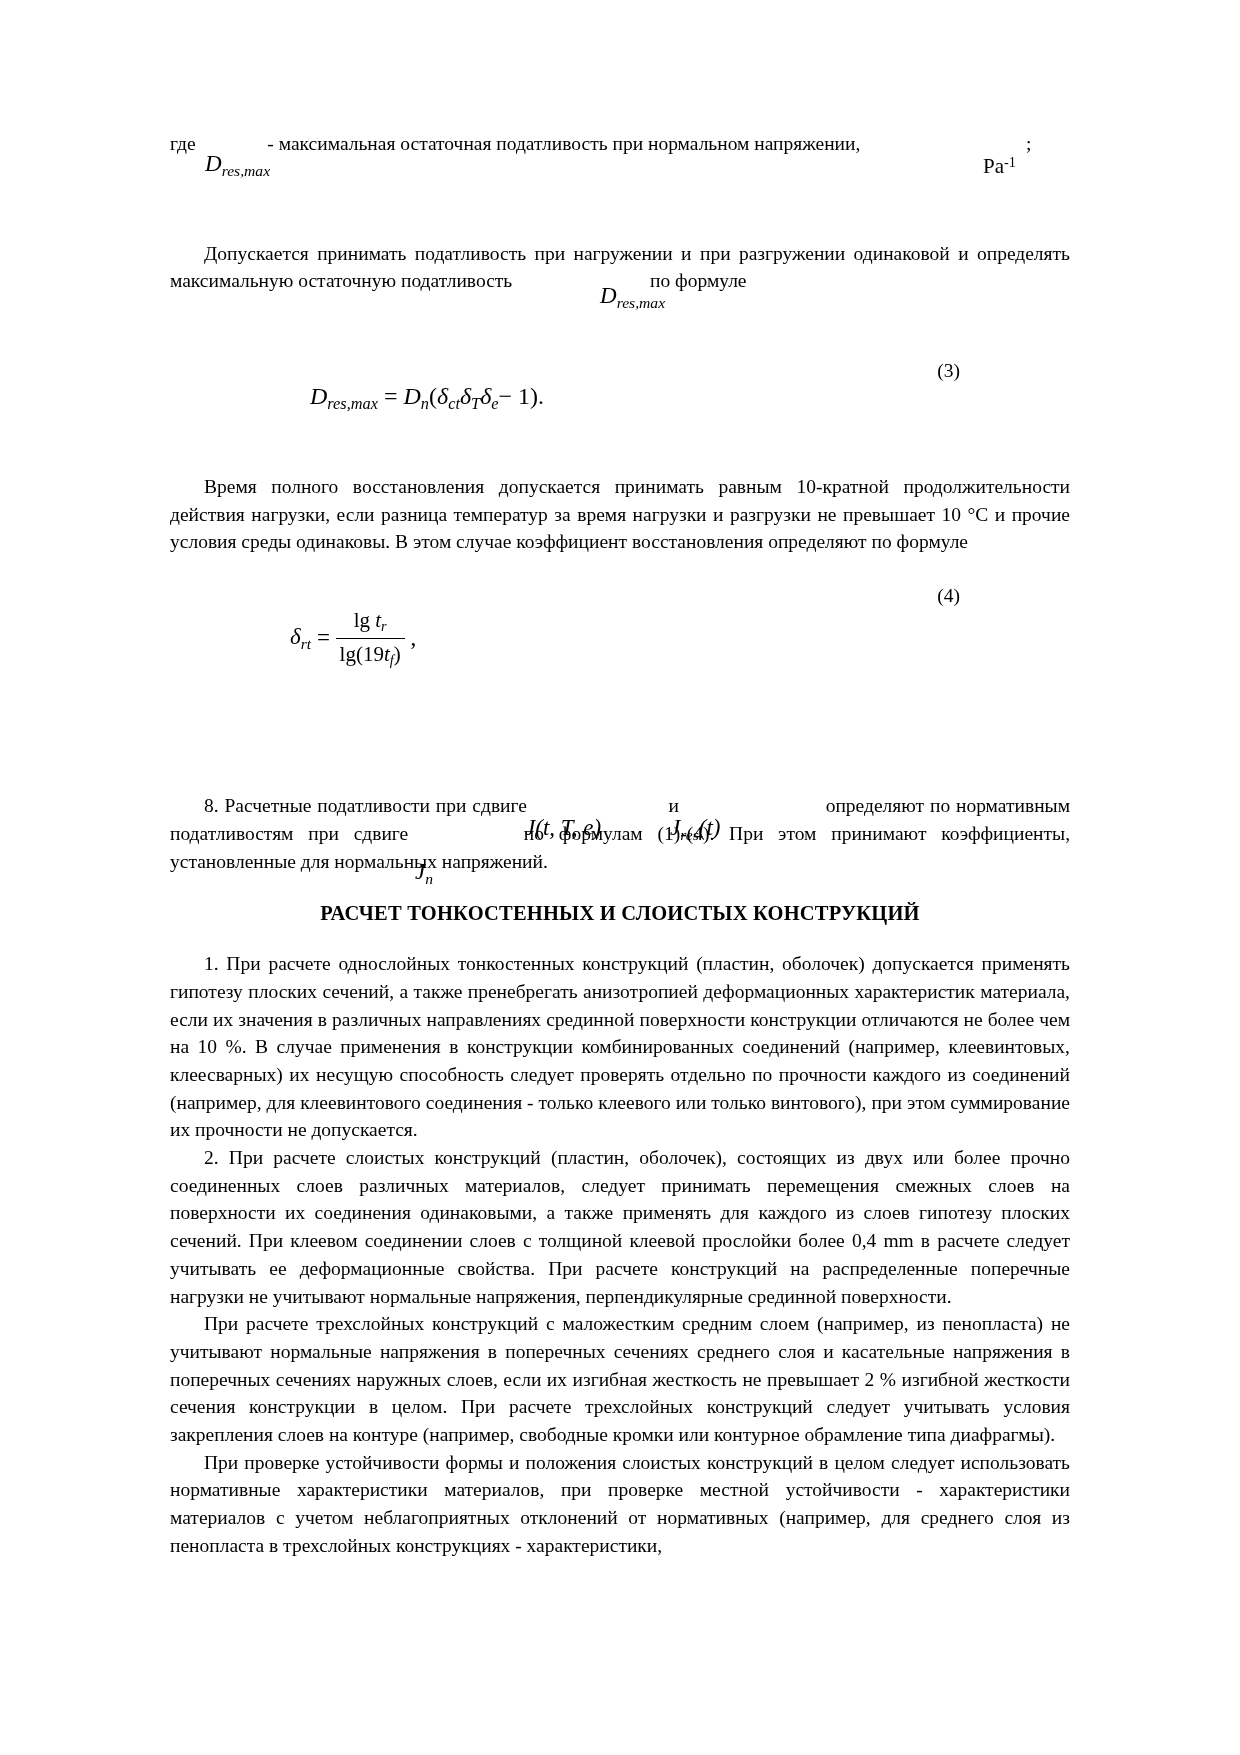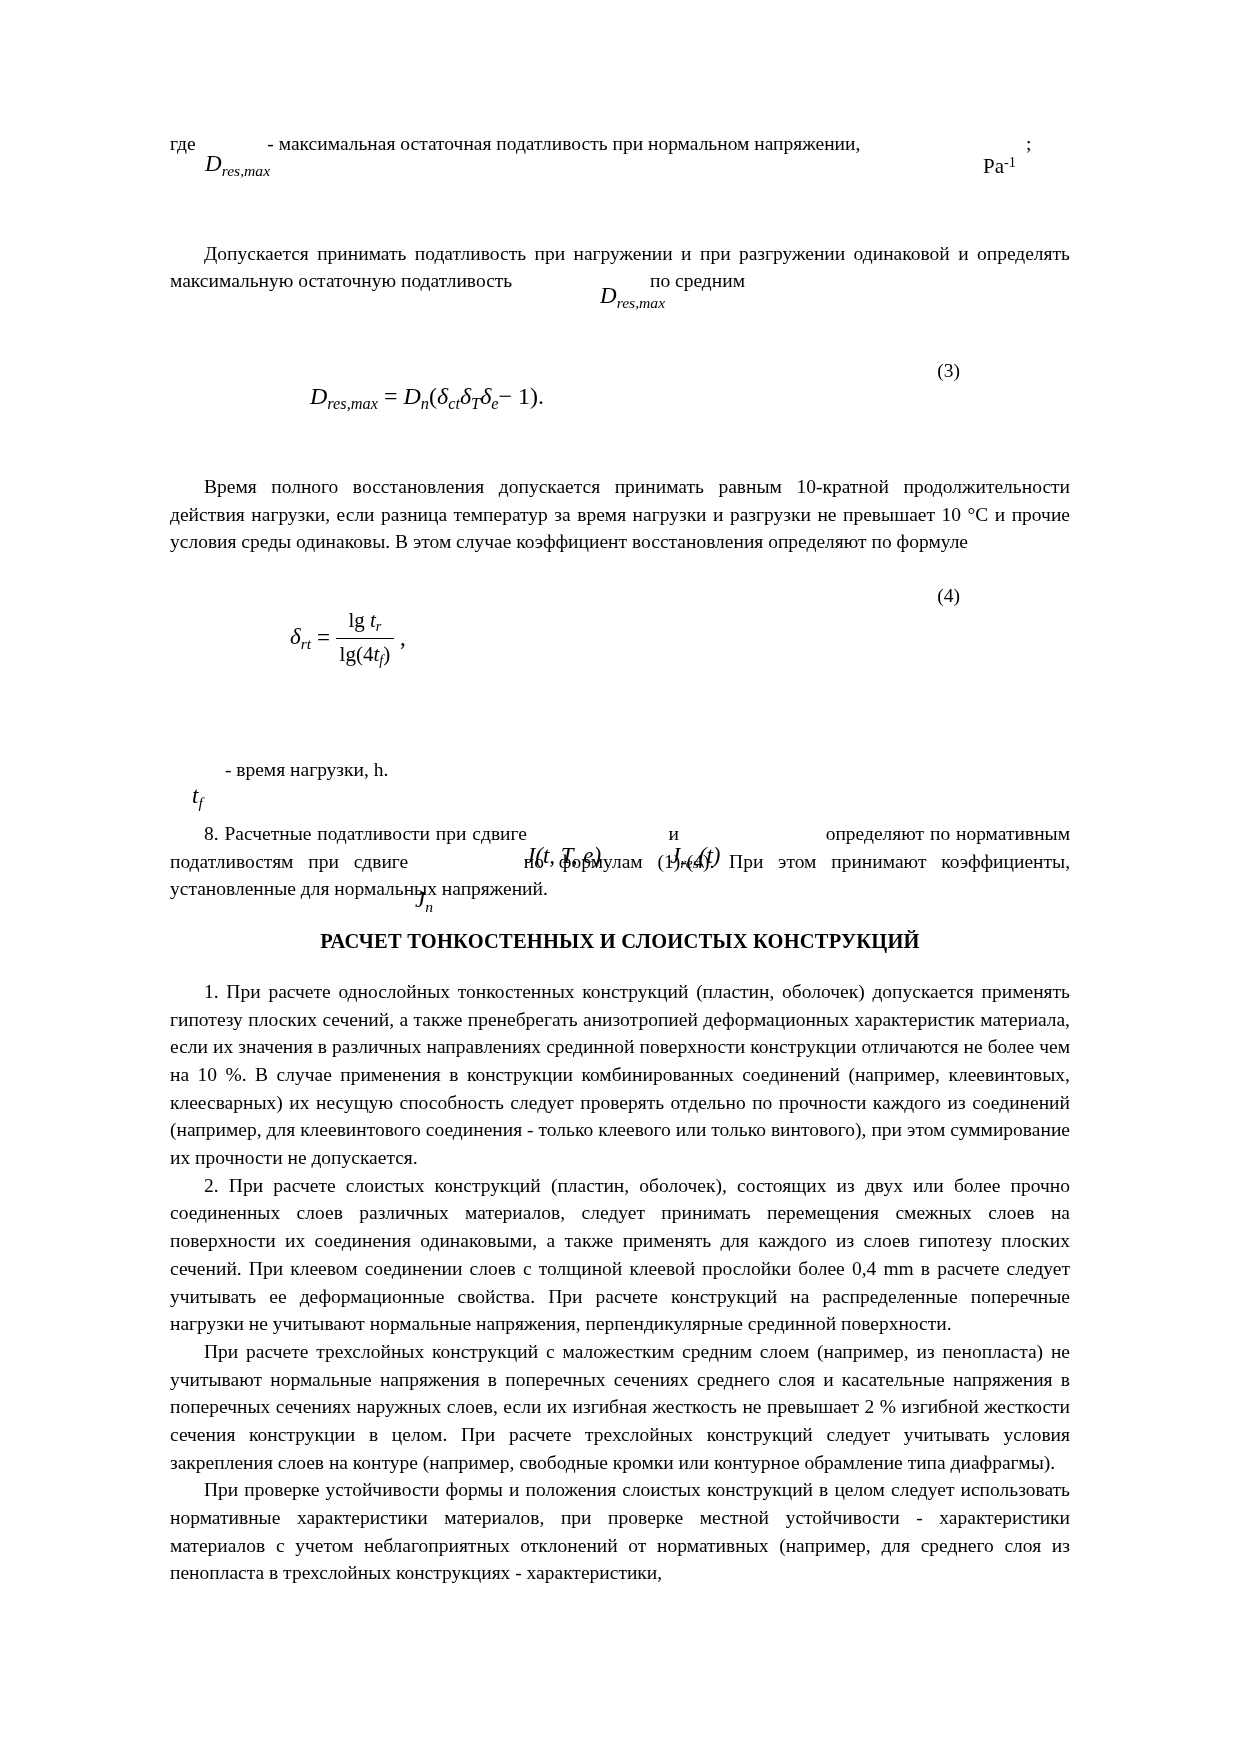--- a/index.html
+++ b/index.html
@@ -113,21 +113,21 @@
 
     <div style="height:40px;"></div>
 
 
     <div style="height:42px;"></div>
 
     <div class="row-line" style="position:relative;">
       <p class="indent" style="text-align:justify;">
         <span>Допускается принимать податливость при нагружении и при разгружении одинаковой и определять максимальную остаточную податливость</span>
         <span style="display:inline-block; width:128px;"></span>
-        <span>по средним</span>
+        <span>по формуле</span>
       </p>
       <span class="math" style="position:absolute; left:430px; top:40px; font-size:23px;">
         <span>D</span><sub class="s">res,max</sub>
       </span>
     </div>
 
     <div style="height:62px;"></div>
 
     <div style="position:relative; height:70px;">
       <div class="eq-num" style="top:0; right:110px;">(3)</div>
@@ -144,38 +144,31 @@
 
     <div style="height:26px;"></div>
 
     <div style="position:relative; height:120px;">
       <div class="eq-num" style="top:0; right:110px;">(4)</div>
       <div style="position:absolute; top:24px; left:120px; font-size:23px; font-style:italic;">
         <span style="vertical-align:middle;"><span>δ</span><sub class="s">rt</sub></span>
         <span style="font-style:normal; vertical-align:middle;">=</span>
         <span class="frac">
           <span class="num"><span style="font-style:normal;">lg</span> <span>t</span><sub class="s">r</sub></span>
-          <span class="den"><span style="font-style:normal;">lg(4</span><span>t</span><sub class="s">f</sub><span style="font-style:normal;">)</span></span>
+          <span class="den"><span style="font-style:normal;">lg(19</span><span>t</span><sub class="s">f</sub><span style="font-style:normal;">)</span></span>
         </span>
         <span style="font-style:normal; vertical-align:middle;">,</span>
       </div>
     </div>
 
     <div style="height:18px;"></div>
 
 
     <div style="height:36px;"></div>
 
-    <div class="row-line" style="position:relative;">
-      <span style="display:inline-block; width:50px;"></span>
-      <span>- время нагрузки, h.</span>
-      <span class="math" style="position:absolute; left:22px; top:24px; font-size:23px;">
-        <span>t</span><sub class="s">f</sub>
-      </span>
-    </div>
 
     <div style="height:36px;"></div>
 
     <div class="row-line" style="position:relative;">
       <p class="indent">
         <span>8. Расчетные податливости при сдвиге</span>
         <span style="display:inline-block; width:130px;"></span>
         <span>и</span>
         <span style="display:inline-block; width:135px;"></span>
         <span>определяют по нормативным податливостям при сдвиге</span>

